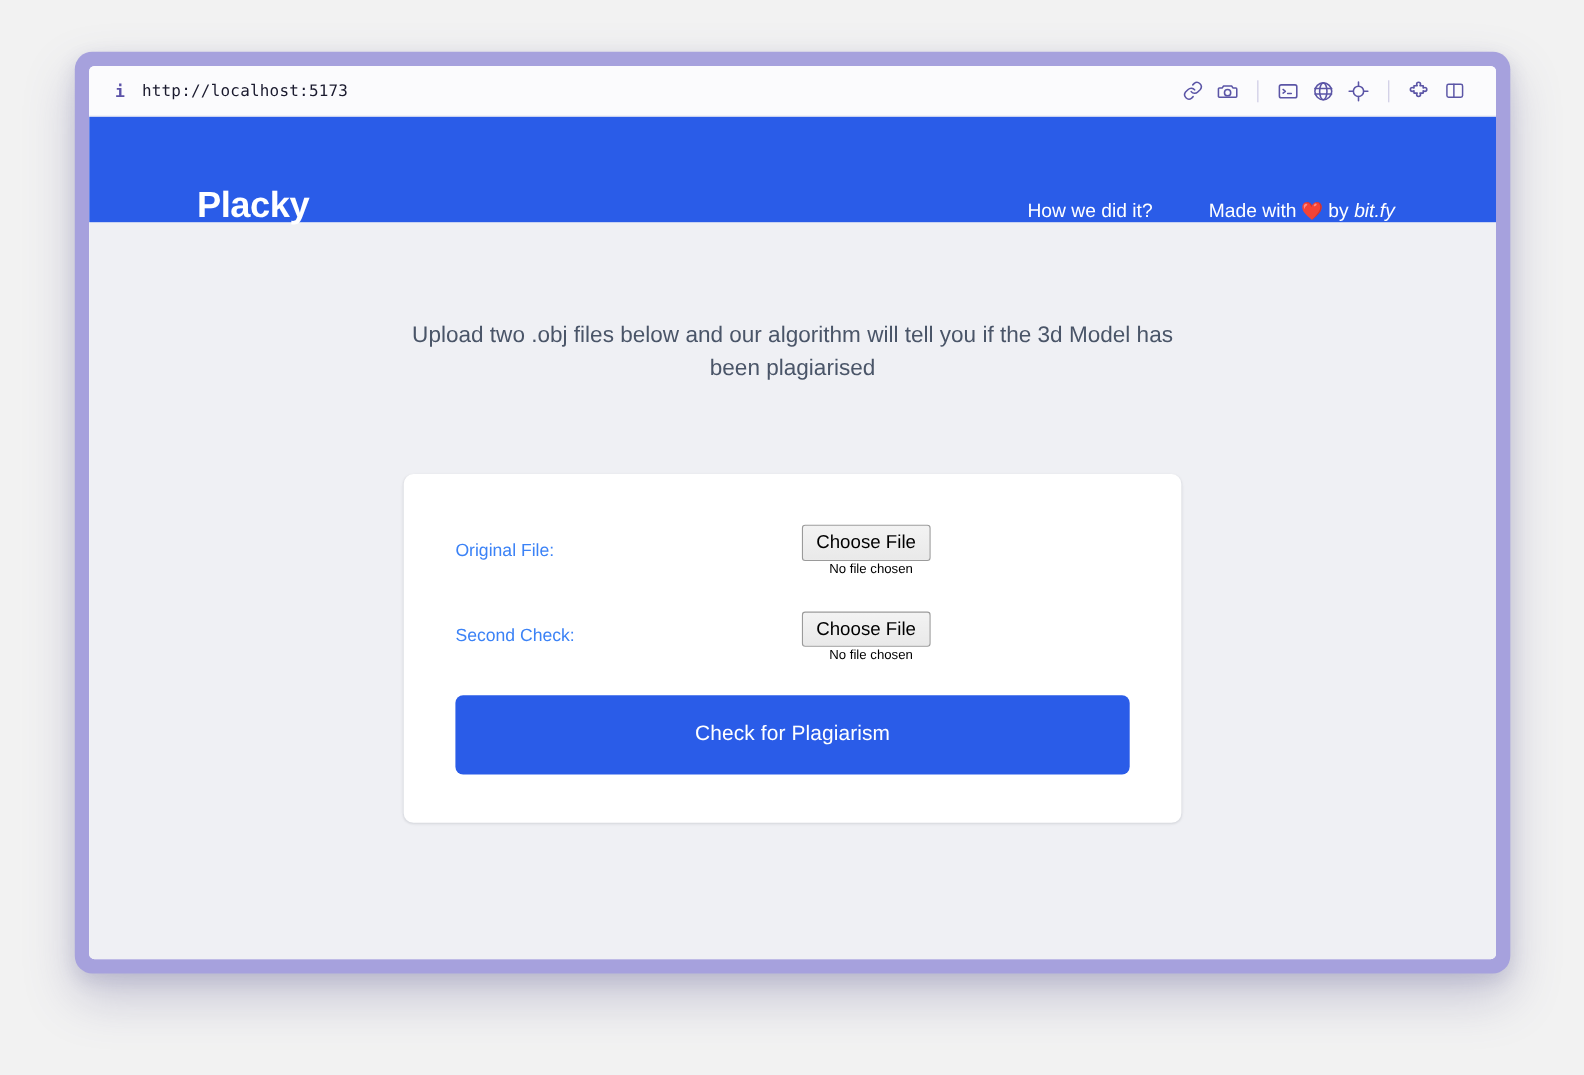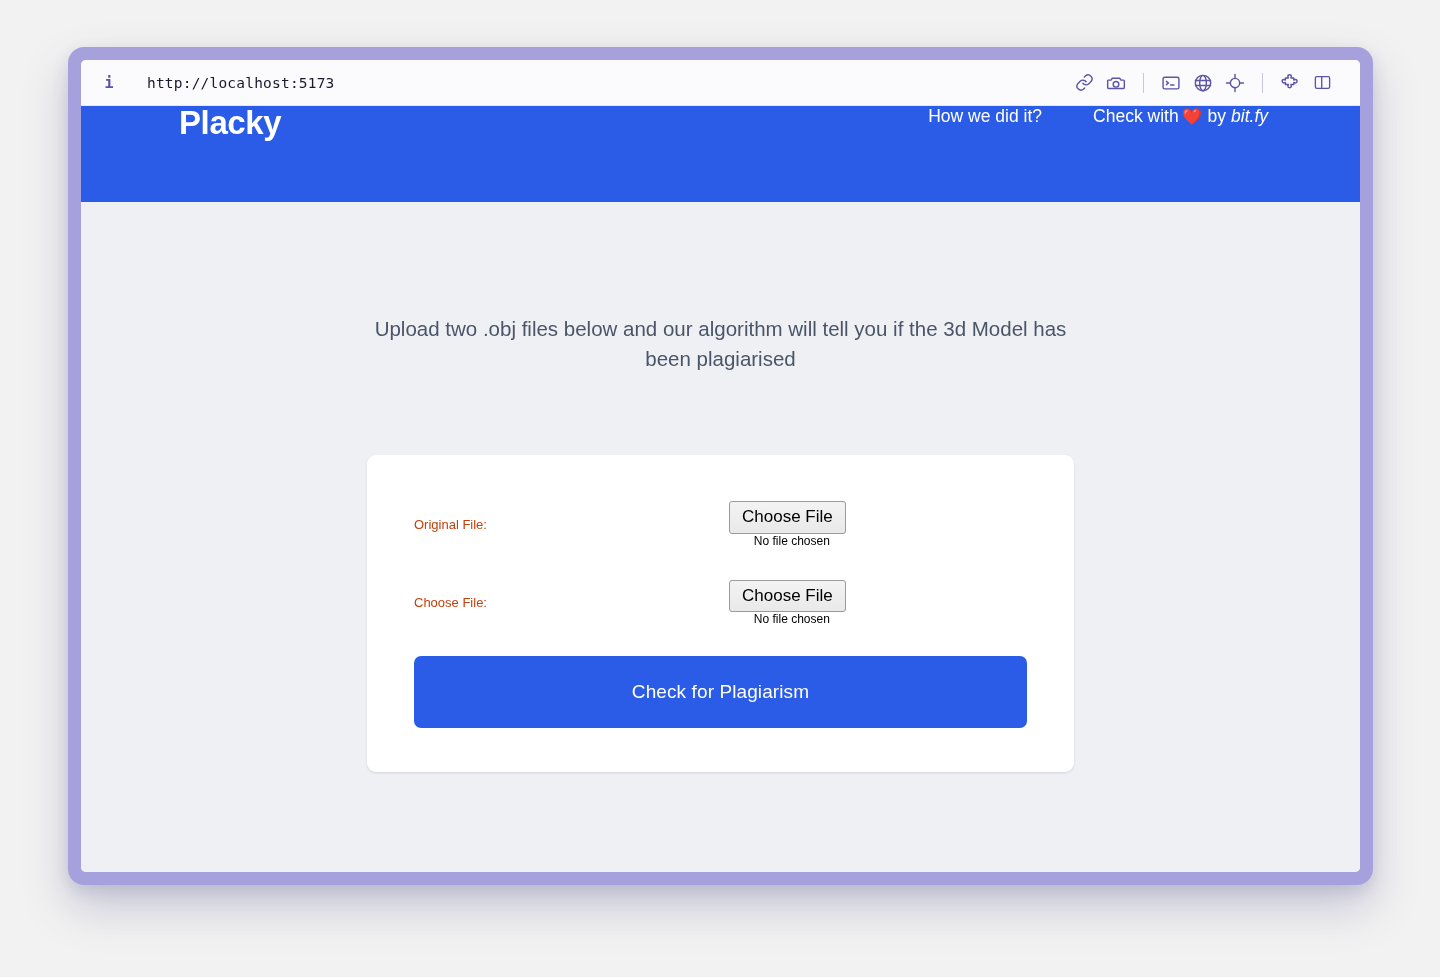--- a/index.html
+++ b/index.html
@@ -58,21 +58,21 @@
     align-items: center;
     justify-content: center;
     color: #5b52a8;
     font-family: "DejaVu Sans Mono", monospace;
     font-size: 15px;
     font-weight: 700;
     flex: 0 0 auto;
   }
 
   .url-text {
-    margin-left: 28px;
+    margin-left: 10px;
     font-family: "DejaVu Sans Mono", monospace;
     font-size: 14.5px;
     color: #1a1a2e;
     letter-spacing: 0.2px;
     white-space: nowrap;
   }
 
   .toolbar-spacer { flex: 1 1 auto; }
 
   .toolbar-icons {
@@ -108,21 +108,21 @@
     display: flex;
     flex-direction: column;
   }
 
   
   .site-header {
     height: 96px;
     min-height: 96px;
     background: #2a5ce8;
     display: flex;
-    align-items: flex-start;
+    align-items: flex-end;
     padding: 0 92px 0 98px;
   }
 
   .brand {
     font-size: 33px;
     font-weight: 700;
     color: #ffffff;
     letter-spacing: -0.4px;
     line-height: 1;
   }
@@ -162,21 +162,20 @@
     cursor: pointer;
   }
 
   
   .main-content {
     flex: 1 1 auto;
     display: flex;
     flex-direction: column;
     align-items: center;
     padding-top: 88px;
-    margin-top: 24px;
   }
 
   .intro-text {
     width: 700px;
     text-align: center;
     font-size: 20.5px;
     line-height: 1.45;
     color: #4a5568;
   }
 
@@ -191,22 +190,22 @@
   }
 
   .file-row {
     display: flex;
     align-items: center;
     margin-bottom: 32px;
   }
   .file-row:last-of-type { margin-bottom: 30px; }
 
   .file-label {
-    font-size: 13px;
-    color: #c2410c;
+    font-size: 16px;
+    color: #3b82f6;
     flex: 0 0 315px;
   }
 
   .file-input-group {
     display: flex;
     align-items: center;
     flex-direction: column;
   }
 
   .choose-file-btn {
@@ -318,21 +317,21 @@
     </div>
 
     <div class="viewport">
 
       <header class="site-header">
         <div class="brand">Placky</div>
         <div class="nav-spacer"></div>
         <nav class="site-nav">
           <a class="nav-link">How we did it?</a>
           <div class="made-with">
-            <span>Check with</span>
+            <span>Made with</span>
             <span class="heart">❤️</span>
             <span>by</span>
             <span class="brandlink">bit.fy</span>
           </div>
         </nav>
       </header>
 
       <main class="main-content">
 
         <p class="intro-text">Upload two .obj files below and our algorithm will tell you if the 3d Model has been plagiarised</p>
@@ -341,21 +340,21 @@
 
           <div class="file-row">
             <span class="file-label">Original File:</span>
             <span class="file-input-group">
               <button class="choose-file-btn">Choose File</button>
               <span class="no-file-text">No file chosen</span>
             </span>
           </div>
 
           <div class="file-row">
-            <span class="file-label">Choose File:</span>
+            <span class="file-label">Second Check:</span>
             <span class="file-input-group">
               <button class="choose-file-btn">Choose File</button>
               <span class="no-file-text">No file chosen</span>
             </span>
           </div>
 
           <button class="submit-btn">Check for Plagiarism</button>
 
         </section>
 

